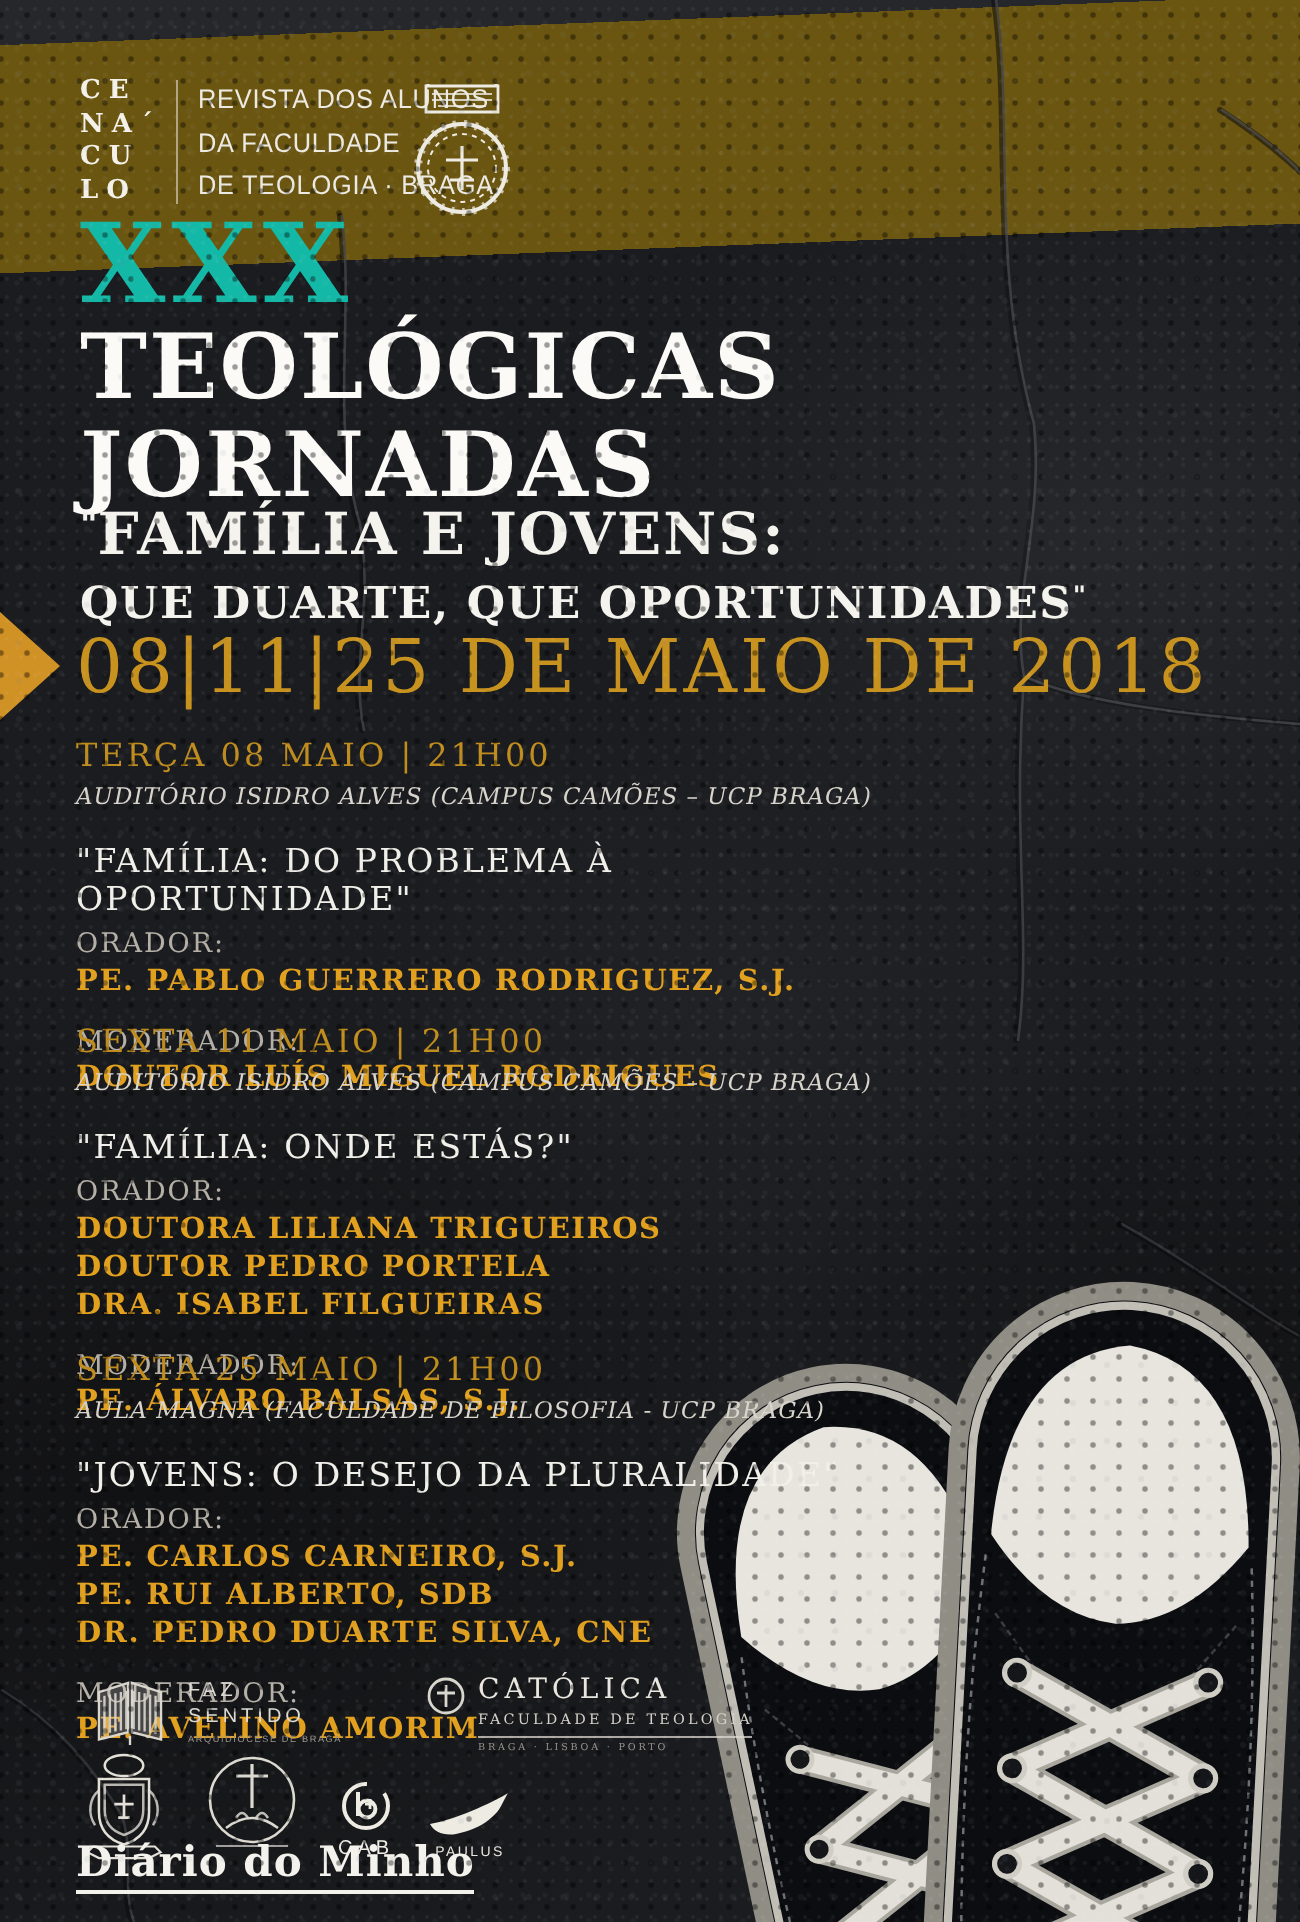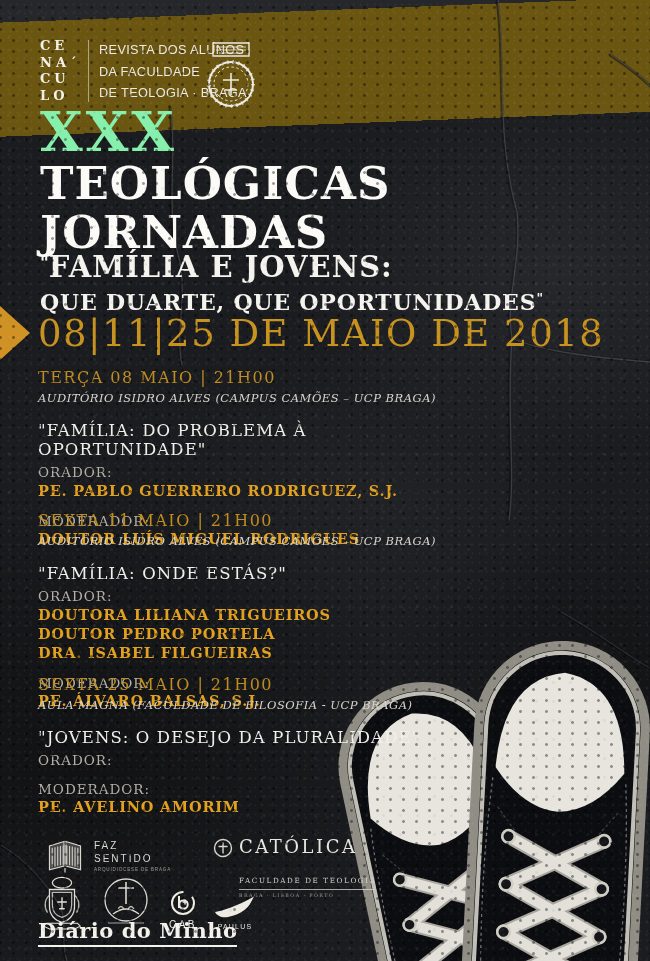--- a/index.html
+++ b/index.html
@@ -50,21 +50,21 @@
   }
   .mast-divider{width:1px;height:62px;background:rgba(235,232,224,.55);margin:2px 10px 0 8px;}
   .mast-tagline{
     font-family:"Liberation Sans", sans-serif;font-size:13.5px;color:#eceae3;
     line-height:1.6;letter-spacing:.4px;transform:scaleX(.94);transform-origin:left top;
     white-space:pre-line;margin-top:1px;
   }
   .seal{position:absolute;left:205px;top:42px;}
   
   .title-block{position:absolute;left:40px;top:104px;}
-  .edition{font-size:55px;font-weight:bold;color:#86efac;letter-spacing:3px;line-height:1;}
+  .edition{font-size:55px;font-weight:bold;color:#14b8a6;letter-spacing:3px;line-height:1;}
   .title-line{font-size:45px;font-weight:bold;color:#fbfaf7;letter-spacing:1px;line-height:1.04;margin-top:2px;}
   
   .subtitle{position:absolute;left:40px;top:252px;color:#f5f3ee;}
   .sub1{font-size:29px;font-weight:bold;letter-spacing:1px;line-height:1.1;}
   .sub2{font-size:22px;font-weight:bold;letter-spacing:.8px;margin-top:5px;}
   .q{font-size:.58em;vertical-align:.55em;letter-spacing:0;}
   .arrow{position:absolute;left:0;top:306px;width:0;height:0;
     border-top:27px solid transparent;border-bottom:27px solid transparent;
     border-left:30px solid #d09125;}
   .date-line{position:absolute;left:38px;top:312px;font-size:37px;color:#c8921f;
@@ -81,22 +81,22 @@
   .speakers{margin-top:1px;}
   
   .footer-r1{position:absolute;left:44px;top:838px;display:flex;align-items:flex-start;}
   .fs-text{margin-left:8px;margin-top:2px;}
   .fs-main{font-family:"Liberation Sans", sans-serif;font-size:10px;color:#dcd9d2;
     letter-spacing:2px;line-height:1.25;white-space:pre-line;}
   .fs-sub{font-family:"Liberation Sans", sans-serif;font-size:4.6px;color:#9a968e;
     letter-spacing:.8px;margin-top:2px;}
   .catolica{margin-left:42px;display:flex;align-items:flex-start;}
   .cat-text{margin-left:6px;}
-  .cat-name{font-size:18px;color:#e9e6df;letter-spacing:2.5px;line-height:1;}
-  .cat-sub{font-size:7.2px;color:#d5d1c9;letter-spacing:1.6px;margin-top:20px;
+  .cat-name{font-size:14px;color:#e9e6df;letter-spacing:2.5px;line-height:1;}
+  .cat-sub{font-size:7.2px;color:#d5d1c9;letter-spacing:1.6px;margin-top:3px;
     border-bottom:1px solid rgba(220,216,208,.75);padding-bottom:4px;}
   .cat-cities{font-size:4.8px;color:#97938b;letter-spacing:1.4px;margin-top:3px;}
   .footer-r2{position:absolute;left:40px;top:876px;display:flex;align-items:flex-end;}
   .logo-item{margin-right:16px;display:flex;flex-direction:column;align-items:center;}
   .cab-label{font-family:"Liberation Sans", sans-serif;font-size:10px;font-weight:normal;
     color:#f0ede6;letter-spacing:2.5px;margin-top:1px;}
   .paulus-label{font-family:"Liberation Sans", sans-serif;font-size:7px;color:#e8e5de;
     letter-spacing:1.2px;margin-top:2px;}
   .diario{position:absolute;left:38px;top:918px;font-size:21px;font-weight:bold;
     color:#f4f2ec;letter-spacing:.5px;border-bottom:2px solid #f4f2ec;padding-bottom:2px;
@@ -240,20 +240,25 @@
       </div>
       <div class="sess-label mod">MODERADOR:</div>
       <div class="speaker">PE. ÁLVARO BALSAS, S.J.</div>
     </div>
 
     <div class="session s3">
       <div class="sess-heading">SEXTA 25 MAIO | 21H00</div>
       <div class="sess-venue">AULA MAGNA (FACULDADE DE FILOSOFIA - UCP BRAGA)</div>
       <div class="sess-theme">"JOVENS: O DESEJO DA PLURALIDADE"</div>
       <div class="sess-label">ORADOR:</div>
+      <div class="speakers">
+        <div class="speaker">PE. CARLOS CARNEIRO, S.J.</div>
+        <div class="speaker">PE. RUI ALBERTO, SDB</div>
+        <div class="speaker">DR. PEDRO DUARTE SILVA, CNE</div>
+      </div>
       <div class="sess-label mod">MODERADOR:</div>
       <div class="speaker">PE. AVELINO AMORIM</div>
     </div>
 
     <div class="footer-r1">
       <svg width="42" height="38" viewBox="0 0 46 40">
         <g stroke="#d9d6ce" fill="none" stroke-width="1.3">
           <path d="M22,3 L6,8 L6,34 L22,30 Z" fill="rgba(220,217,209,.25)"></path>
           <path d="M24,3 L40,8 L40,34 L24,30 Z" fill="rgba(220,217,209,.25)"></path>
           <path d="M9,10 v21 M12,9.3 v21 M15,8.6 v21 M18,8 v21 M21,7.4 v21" opacity=".9"></path>

